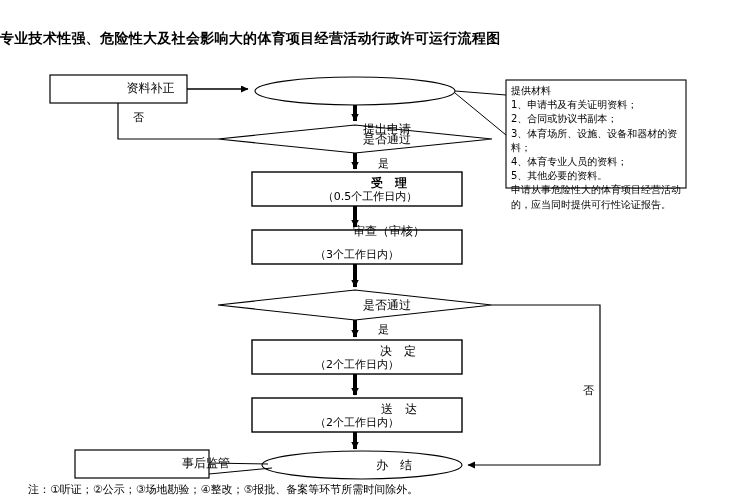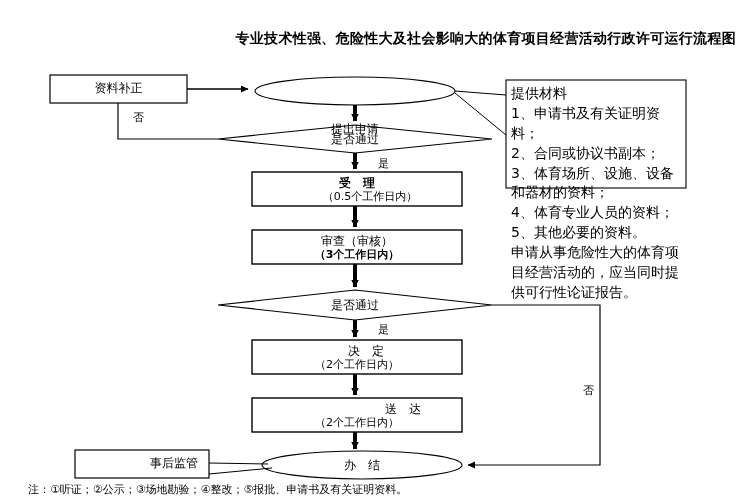--- a/index.html
+++ b/index.html
@@ -30,48 +30,48 @@
     text-align: center;
     line-height: 1.25;
     white-space: pre;
     pointer-events: none;
   }
   .title {
     position: absolute;
     left: 0;
     top: 30px;
     width: 736px;
-    text-align: right;
+    text-align: left;
     font-size: 14px;
     font-weight: bold;
     letter-spacing: 0.3px;
   }
   .footnote {
     position: absolute;
     left: 28px;
     top: 482px;
     font-size: 11px;
     white-space: pre;
   }
   .note-box-text {
     position: absolute;
     left: 511px;
     top: 84px;
     width: 176px;
-    font-size: 14px;
+    font-size: 10px;
     line-height: 1.42;
     white-space: pre-line;
     letter-spacing: 0px;
   }
   .branch-label {
     position: absolute;
     font-size: 11px;
     white-space: pre;
   }
-  .box-title   { font-size: 12px; }
+  .box-title   { font-size: 12px; padding-left: 32px; }
   .box-sub     { font-size: 11px; }
 </style>
 </head>
 <body>
 
 <div id="canvas">
 
   <div class="title">专业技术性强、危险性大及社会影响大的体育项目经营活动行政许可运行流程图</div>
 
   <svg id="flow-svg" viewBox="0 0 752 503" xmlns="http://www.w3.org/2000/svg">
@@ -135,43 +135,43 @@
 
   <div class="node-label box-title" style="left:50px; top:81px; width:137px;">资料补正</div>
 
   <div class="node-label box-title" style="left:255px; top:84px; width:200px;margin-top:38px;">提出申请</div>
 
   <div class="node-label box-title" style="left:255px; top:132px; width:200px;">是否通过</div>
 
   <div class="node-label box-title" style="left:252px; top:176px; width:210px;font-weight:bold;">受　理</div>
   <div class="node-label box-sub" style="left:252px; top:190px; width:236px;">（0.5个工作日内）</div>
 
-  <div class="node-label box-title" style="left:252px; top:234px; width:210px;">审查（审核）</div>
-  <div class="node-label box-sub" style="left:252px; top:248px; width:210px;font-weight:bold;">（3个工作日内）</div>
+  <div class="node-label box-title" style="left:252px; top:224px; width:210px;">审查（审核）</div>
+  <div class="node-label box-sub" style="left:252px; top:248px; width:210px;">（3个工作日内）</div>
 
   <div class="node-label box-title" style="left:255px; top:298px; width:200px;">是否通过</div>
 
   <div class="node-label box-title" style="left:252px; top:344px; width:228px;">决　定</div>
   <div class="node-label box-sub" style="left:252px; top:358px; width:210px;">（2个工作日内）</div>
 
-  <div class="node-label box-title" style="left:252px; top:402px; width:230px;margin-left:36px;">送　达</div>
+  <div class="node-label box-title" style="left:252px; top:402px; width:230px;">送　达</div>
   <div class="node-label box-sub" style="left:252px; top:416px; width:210px;">（2个工作日内）</div>
 
   <div class="node-label box-title" style="left:262px; top:458px; width:200px;">办　结</div>
 
   <div class="node-label box-title" style="left:75px; top:456px; width:134px;margin-left:32px;">事后监管</div>
 
   <div class="branch-label" style="left:133px; top:110px;">否</div>
   <div class="branch-label" style="left:378px; top:156px;">是</div>
   <div class="branch-label" style="left:378px; top:322px;">是</div>
   <div class="branch-label" style="left:583px; top:383px;">否</div>
 
   <div class="note-box-text">提供材料
 1、申请书及有关证明资料；
 2、合同或协议书副本；
 3、体育场所、设施、设备和器材的资料；
 4、体育专业人员的资料；
 5、其他必要的资料。
 申请从事危险性大的体育项目经营活动的，应当同时提供可行性论证报告。</div>
 
-  <div class="footnote">注：①听证；②公示；③场地勘验；④整改；⑤报批、申请书及有关证明资料。</div>
+  <div class="footnote">注：①听证；②公示；③场地勘验；④整改；⑤报批、备案等环节所需时间除外。</div>
 
 </div>
 
 </body></html>

